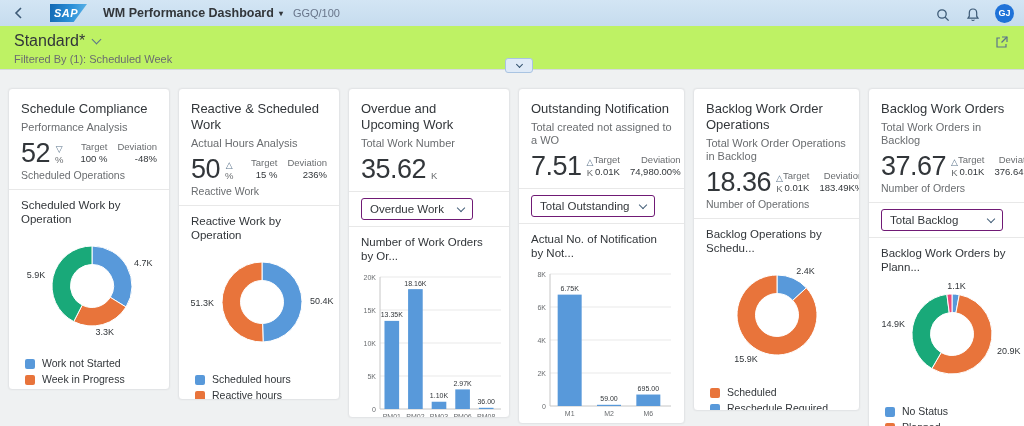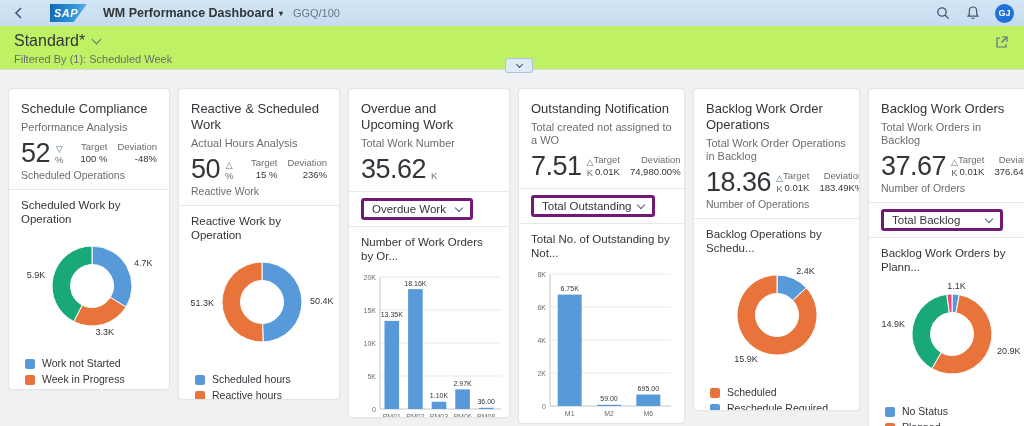--- a/index.html
+++ b/index.html
@@ -17,21 +17,21 @@
   .sap-logo{
     width:37px;height:18px;margin-left:14px;
     background:linear-gradient(100deg,#1268b3 0%,#2a8fd8 55%,#62b6e8 100%);
     clip-path:polygon(0 0,100% 0,64% 100%,0 100%);
     color:#fff;font-style:italic;font-weight:bold;font-size:11px;line-height:18px;
     padding-left:4px;box-sizing:border-box;letter-spacing:.5px;
   }
   .app-title{font-size:12.5px;font-weight:700;color:#32363a;margin-left:8px;display:flex;align-items:center;gap:5px;cursor:pointer;}
   .app-title .caret{font-size:8px;color:#32363a;}
   .system-id{font-size:11px;color:#68758a;margin-left:2px;}
-  .shell-right{margin-left:auto;display:flex;align-items:center;gap:14px;}
+  .shell-right{margin-left:auto;display:flex;align-items:flex-end;gap:14px;}
   .shell-icon{width:16px;height:16px;display:block;cursor:pointer;}
   .avatar{
     width:19px;height:19px;border-radius:50%;background:#1f72d8;color:#fff;
     font-size:9px;font-weight:700;display:flex;align-items:center;justify-content:center;cursor:pointer;
   }
   
   .filterbar{height:44px;background:#bef264;border-bottom:1px solid #d5dadd;position:relative;padding:6px 14px 0 14px;box-sizing:border-box;}
   .variant{display:flex;align-items:center;gap:8px;cursor:pointer;width:max-content;}
   .variant-title{font-size:16px;color:#32363a;}
   .chev{display:inline-block;width:6px;height:6px;border-right:1.5px solid #51master;border-right:1.5px solid #5b738b;border-bottom:1.5px solid #5b738b;transform:rotate(45deg);margin-top:-3px;}
@@ -60,21 +60,21 @@
   .kpi-trend{font-size:9px;color:#5b738b;line-height:10px;}
   .kpi-unit{font-size:9.5px;color:#6a6d70;line-height:11px;}
   .kpi-targets{margin-left:auto;display:flex;gap:10px;text-align:right;padding-bottom:3px;}
   .tcol{display:flex;flex-direction:column;}
   .tlabel{font-size:9.5px;color:#6a6d70;line-height:11px;}
   .tvalue{font-size:9.5px;color:#32363a;line-height:11px;margin-top:1px;}
   .kpi-label{font-size:10.5px;color:#6a6d70;margin-top:2px;}
   .divider{border-top:1px solid #e8e8e8;}
   .dd-row{padding:6px 12px;}
   .dropdown{
-    border:3px solid #701a75;border-radius:3px;height:22px;box-sizing:border-box;
+    border:1px solid #701a75;border-radius:3px;height:22px;box-sizing:border-box;
     display:flex;align-items:center;justify-content:space-between;padding:0 8px;
     font-size:11.5px;color:#32363a;background:#fff;cursor:pointer;
   }
   .dropdown .chev{width:5px;height:5px;border-color:#46617a;}
   .dd-overdue{width:112px}.dd-outstanding{width:124px}.dd-backlog{width:122px}
   .section-title{font-size:11.5px;color:#32363a;padding:8px 12px 0 12px;line-height:14px;}
   .chart{padding:2px 0 0 4px;}
   svg text{font-family:"Liberation Sans",sans-serif;}
   .legend{padding:2px 0 8px 16px;}
   .legend-item{display:flex;align-items:center;gap:7px;margin:3px 0;}
@@ -298,21 +298,21 @@
       </div>
     </div>
     <div class="divider"></div>
     <div class="dd-row">
       <div class="dropdown dd-outstanding">
         <span>Total Outstanding</span>
         <span class="chev"></span>
       </div>
     </div>
     <div class="divider"></div>
-    <div class="section-title">Total No. of Outstanding by Not...</div>
+    <div class="section-title">Actual No. of Notification by Not...</div>
     <div class="chart"><svg viewBox="0 0 150 168" width="150" height="168">
           <line x1="27" y1="144" x2="148" y2="144" stroke="#c6c6c6" stroke-width="1"></line>
           <text x="23" y="146.5" font-size="7" fill="#6a6d70" text-anchor="end">0</text>
           <line x1="27" y1="111" x2="148" y2="111" stroke="#e9e9e9" stroke-width="1"></line>
           <text x="23" y="113.5" font-size="7" fill="#6a6d70" text-anchor="end">2K</text>
           <line x1="27" y1="78" x2="148" y2="78" stroke="#e9e9e9" stroke-width="1"></line>
           <text x="23" y="80.5" font-size="7" fill="#6a6d70" text-anchor="end">4K</text>
           <line x1="27" y1="45" x2="148" y2="45" stroke="#e9e9e9" stroke-width="1"></line>
           <text x="23" y="47.5" font-size="7" fill="#6a6d70" text-anchor="end">6K</text>
           <line x1="27" y1="12" x2="148" y2="12" stroke="#e9e9e9" stroke-width="1"></line>

